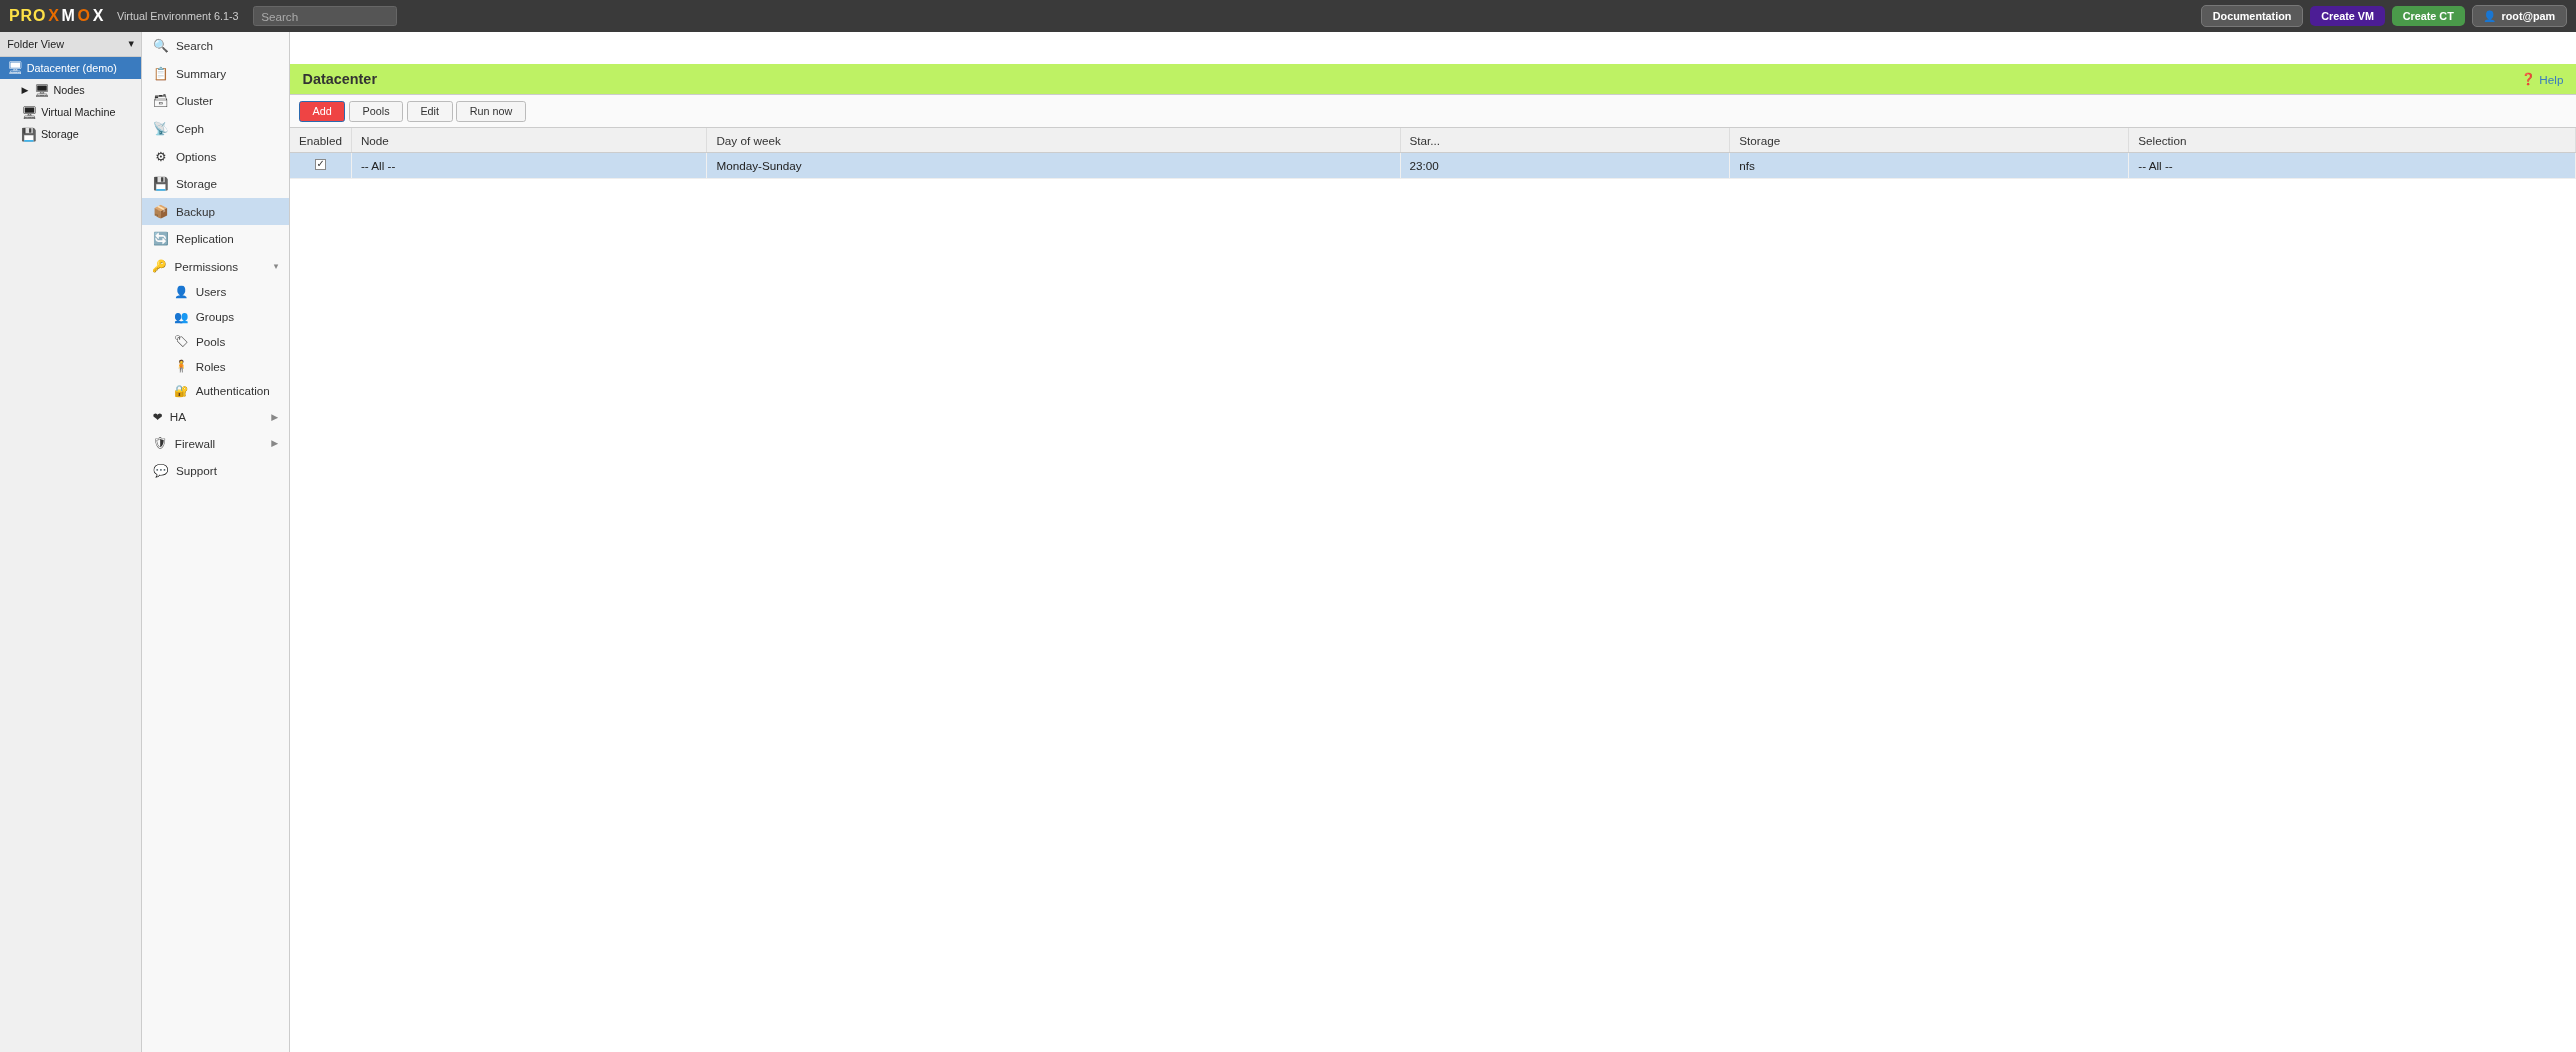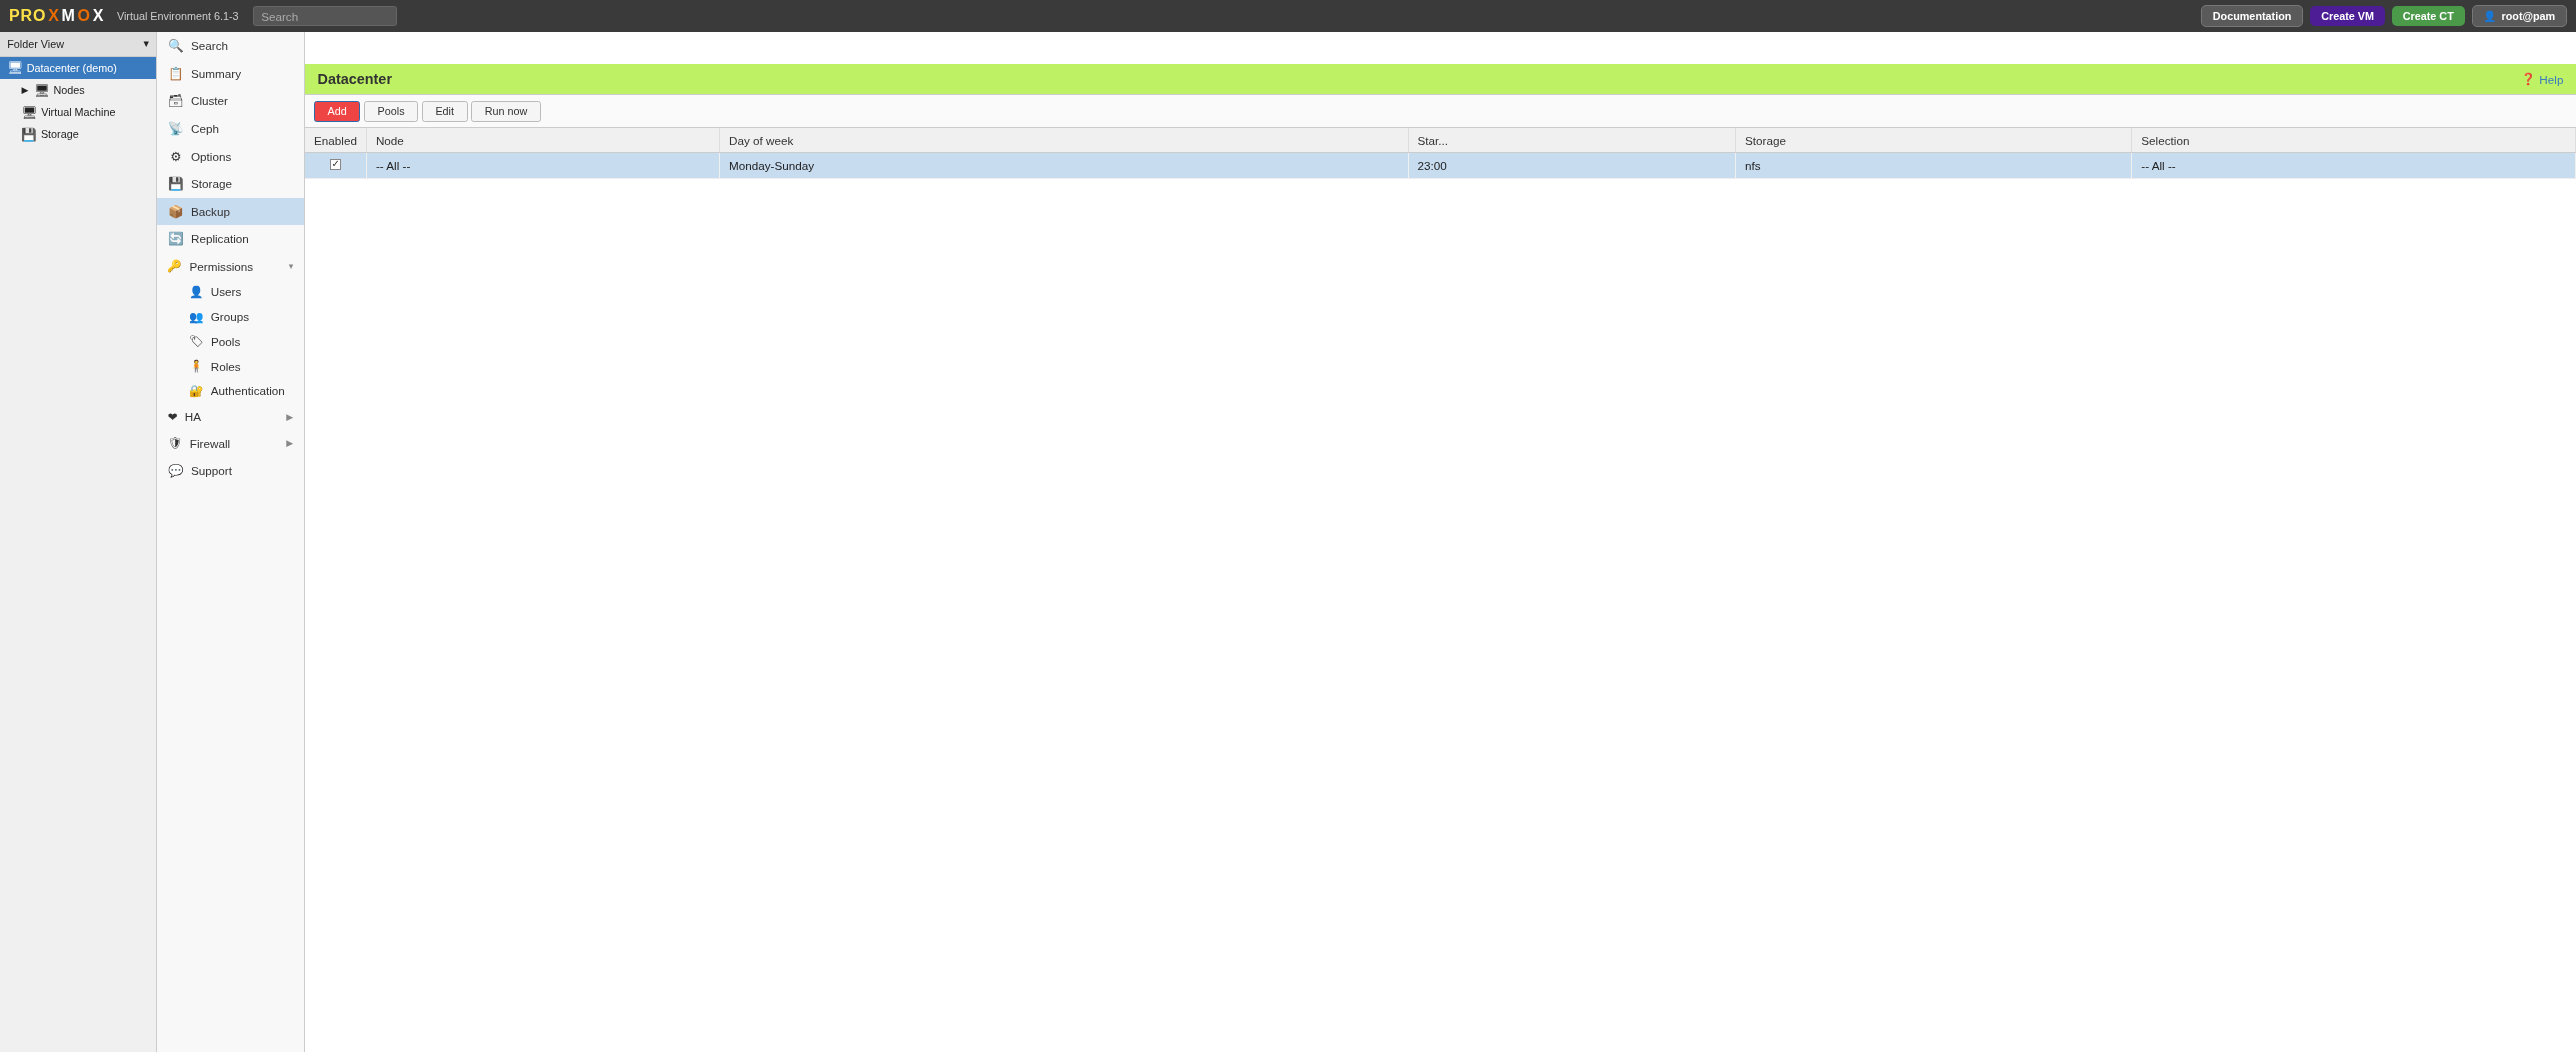--- a/index.html
+++ b/index.html
@@ -67,21 +67,21 @@
     .btn-user { background: #5a5a5a; color: #fff; border: 0.9px solid #777; }
 
     
     .main-layout {
       display: flex;
       height: calc(100vh - 32px);
     }
 
     
     .sidebar {
-      width: 157px;
+      width: 142px;
       background: #f0f0f0;
       border-right: 0.9px solid #ccc;
       display: flex;
       flex-direction: column;
       overflow-y: auto;
     }
     .folder-view-selector {
       display: flex;
       align-items: center;
       justify-content: space-between;

